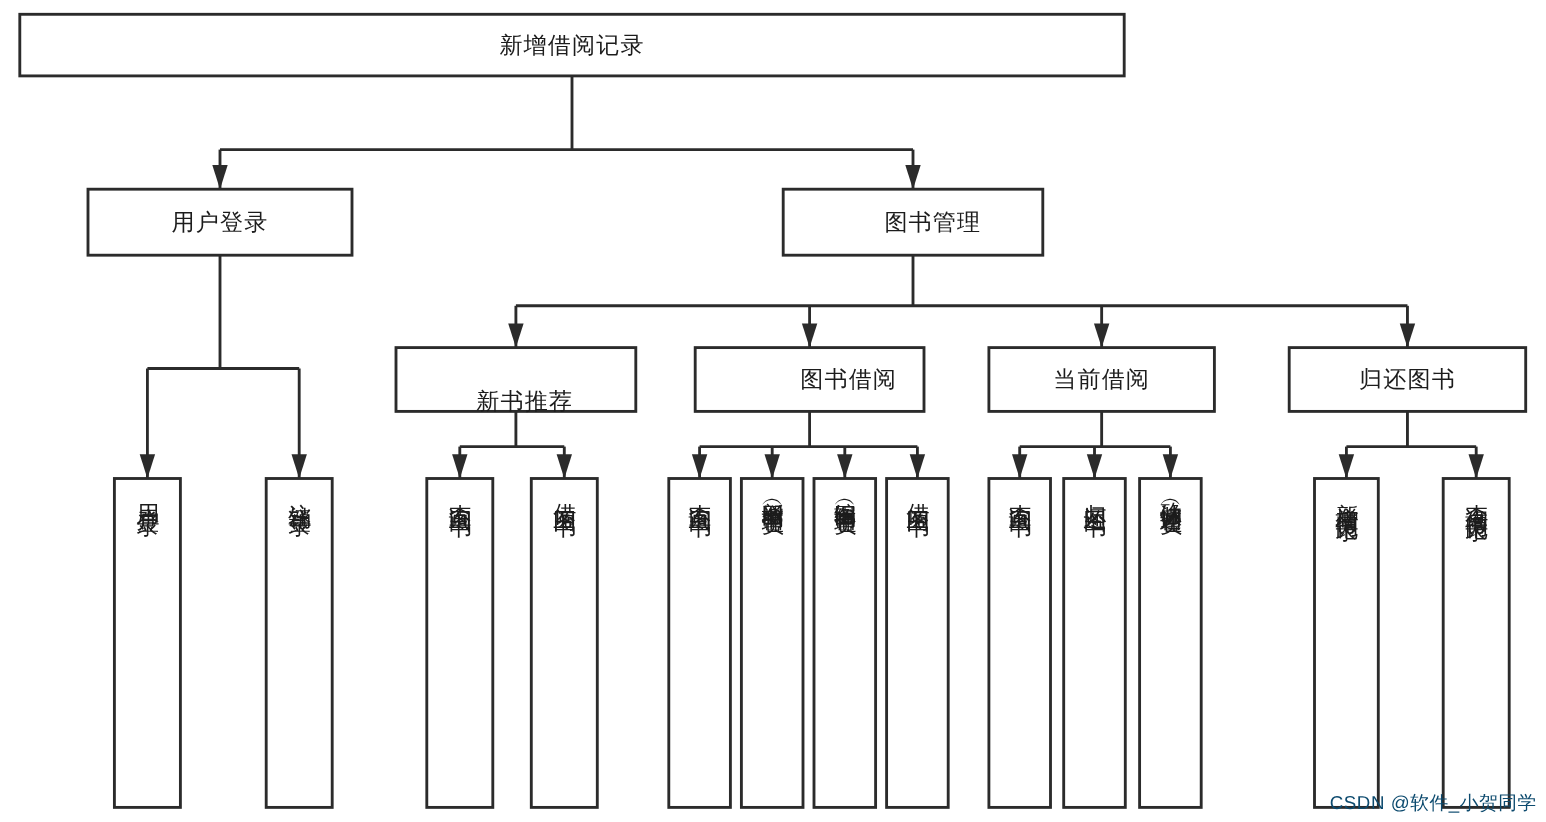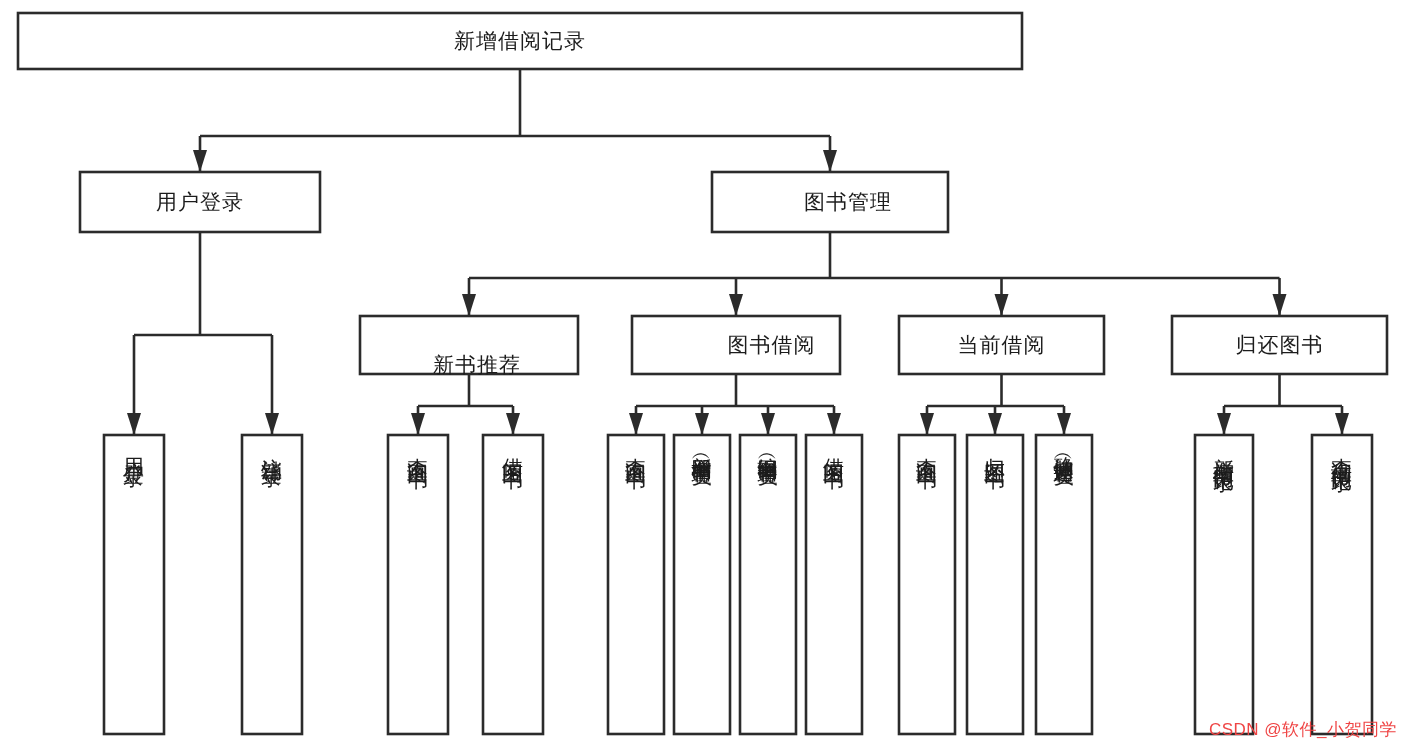--- a/index.html
+++ b/index.html
@@ -74,21 +74,21 @@
     color: #1c1c1c;
     letter-spacing: 1px;
     white-space: nowrap;
   }
   #watermark {
     position: absolute;
     right: 8px;
     bottom: 6px;
     font-family: "Liberation Sans", "DejaVu Sans", sans-serif;
     font-size: 17px;
-    color: #ef4444;
+    color: #0c4a6e;
     letter-spacing: 0.5px;
     white-space: nowrap;
     pointer-events: none;
   }
 </style>
 </head>
 <body>
 
 <div id="diagram-root">
   <svg id="chart-svg" viewBox="0 0 1405 747">

